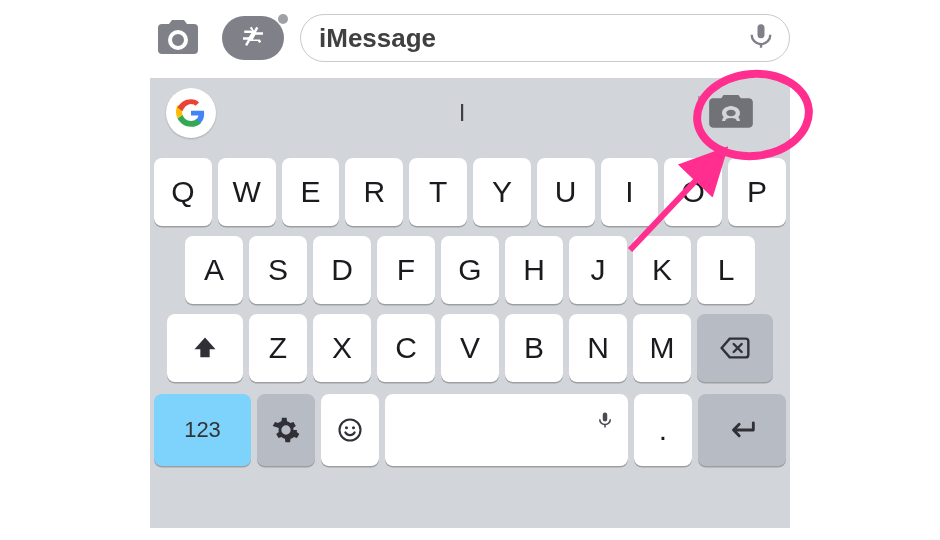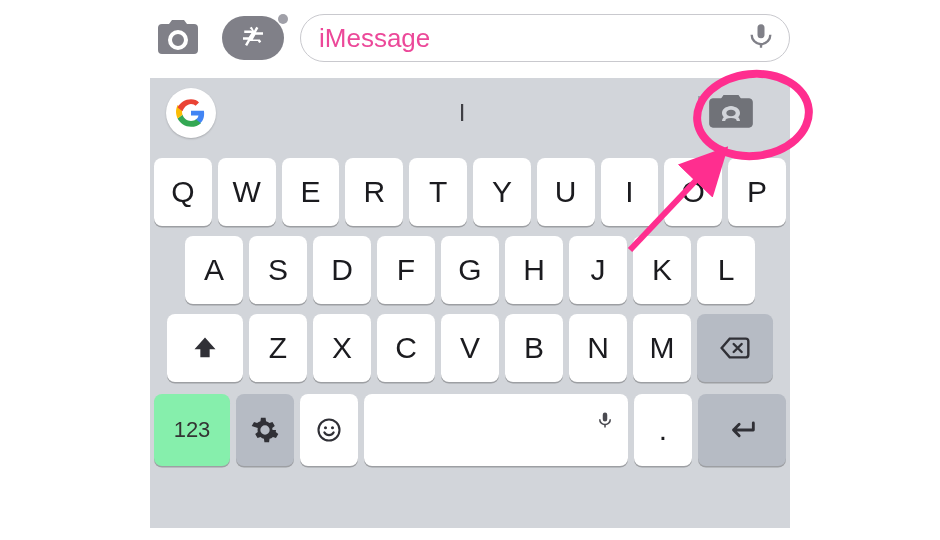--- a/index.html
+++ b/index.html
@@ -7,21 +7,21 @@
   .canvas { width: 940px; height: 540px; position: relative; }
 
   
   .topbar { position: absolute; left: 150px; top: 8px; width: 640px; height: 60px; display: flex; align-items: center; gap: 16px; }
   .app-icon { width: 56px; height: 50px; display: flex; align-items: center; justify-content: center; color: #808088; }
   .app-icon svg { width: 48px; height: 48px; fill: #808088; }
   .pill-icon { width: 62px; height: 44px; background: #808088; border-radius: 22px; display: flex; align-items: center; justify-content: center; position: relative; }
   .pill-icon .badge { position:absolute; right:-4px; top:-2px; width:10px; height:10px; border-radius:50%; background:#a0a0a8; }
   .pill-icon svg { width: 30px; height: 30px; fill: #fff; }
   .msg-field { flex: 1; height: 48px; border: 1.5px solid #c9c9ce; border-radius: 24px; display: flex; align-items: center; padding: 0 14px 0 18px; background: #fff; }
-  .msg-field .ph { color: #ec4899; font-size: 26px; font-weight: 400; flex: 1; }
+  .msg-field .ph { color: #404040; font-size: 26px; font-weight: 700; flex: 1; }
   .msg-field .mic svg { width: 28px; height: 28px; fill: #808088; }
 
   
   .tray { position: absolute; left: 150px; top: 78px; width: 640px; height: 450px; background: #d2d5da; }
   .suggest { height: 70px; display: flex; align-items: center; padding: 0 10px; position: relative; }
   .gbtn { width: 50px; height: 50px; border-radius: 50%; background: #fff; display:flex; align-items:center; justify-content:center; box-shadow: 0 1px 2px rgba(0,0,0,0.2); margin-left: 6px; }
   .sugg-area { flex: 1; display: flex; align-items: center; justify-content: center; gap: 0; margin-left: 10px; margin-right: 80px; }
   .sugg { flex:1; text-align:center; color:#3f3f44; font-size: 24px; font-weight: 400; }
   .vline { width:1px; height:34px; background:#9fa3ab; }
   .gif-slot { position:absolute; right: 24px; top: 0; bottom:0; display:flex; align-items:center; justify-content:center; width: 70px; }
@@ -31,21 +31,21 @@
   .row { display:flex; gap:6px; margin-top:10px; justify-content:center; }
   .key { background:#fff; border-radius:8px; box-shadow: 0 1.5px 0 rgba(0,0,0,0.25); height:68px; display:flex; align-items:center; justify-content:center; font-size:30px; color:#1b1b1f; font-weight:400; }
   .key.letter { width:58px; }
   .row2 .key.letter { width:58px; }
   .key.fn { background:#b6bbc4; }
   .key.fn svg { fill:#303036; }
   .key.shift { width:76px; }
   .key.bksp { width:76px; }
   .row4 { margin-top:12px; }
   .key.r4 { height:72px; }
-  .key.num { width:76px; font-size:22px; color:#333; background:#86efac; }
+  .key.num { width:97px; font-size:22px; color:#333; background:#7dd3fc; }
   .key.gear { width:58px; background:#b6bbc4; }
   .key.emoji { width:58px; background:#fff; }
   .key.space { flex:1; background:#fff; position:relative; }
   .key.space .smic { position:absolute; right:14px; top:8px; }
   .key.space .smic svg { width:18px; height:18px; fill:#4a4a50; }
   .key.period { width:58px; background:#fff; font-size:30px; }
   .key.enter { width:88px; background:#b6bbc4; }
 
   
   .annot { position:absolute; pointer-events:none; }

